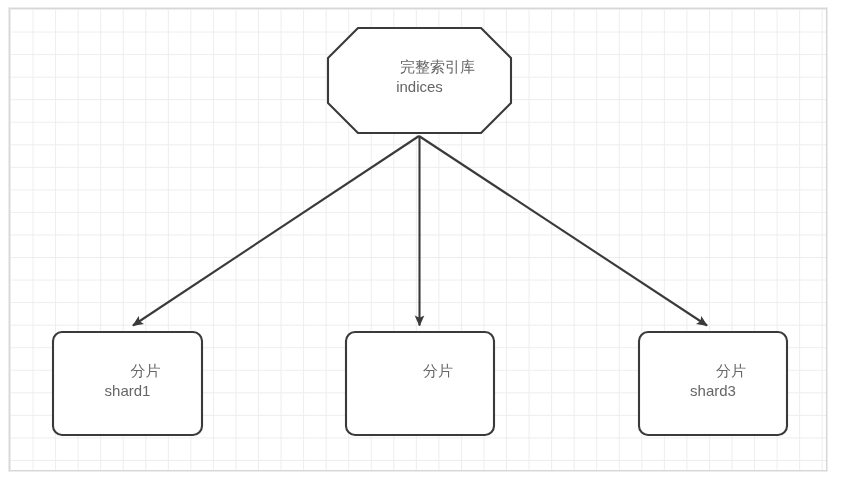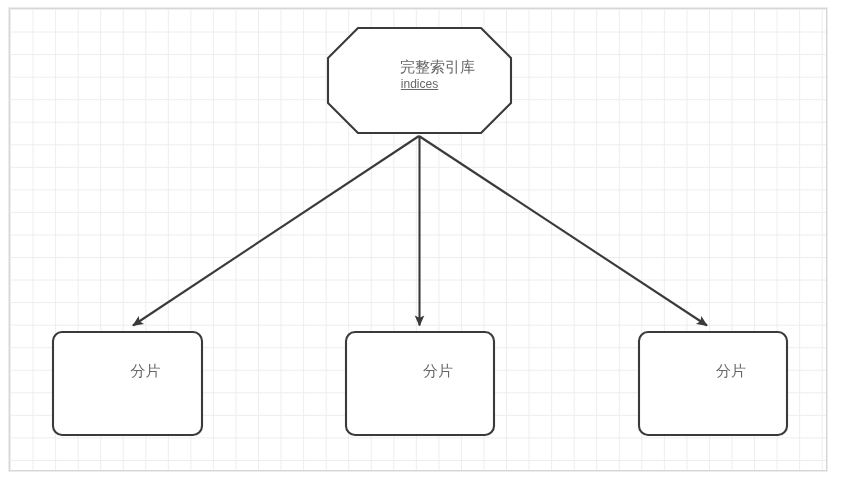--- a/index.html
+++ b/index.html
@@ -57,22 +57,21 @@
     white-space: nowrap;
     user-select: none;
   }
   .node-label .line-cn {
     display: block;
     font-size: 15px;
     padding-left: 36px;
   }
   .node-label .line-en {
     display: block;
-    font-size: 12px;
-    text-decoration: underline;
+    font-size: 15px;
   }
 
   #label-indices { left: 327px; top: 57px; width: 185px; }
   #label-shard1  { left: 52px;  top: 361px; width: 151px; }
   #label-shard2  { left: 345px; top: 361px; width: 150px; }
   #label-shard3  { left: 638px; top: 361px; width: 150px; }
 </style>
 </head>
 <body>
 
@@ -101,21 +100,23 @@
   <rect x="639" y="332" width="148" height="103" rx="9" ry="9" fill="#ffffff" stroke="#3a3a3a" stroke-width="2.1"></rect>
 </svg>
 
 <div class="node-label" id="label-indices">
   <span class="line-cn">完整索引库</span>
   <span class="line-en">indices</span>
 </div>
 
 <div class="node-label" id="label-shard1">
   <span class="line-cn">分片</span>
+  <span class="line-en">shard1</span>
 </div>
 
 <div class="node-label" id="label-shard2">
   <span class="line-cn">分片</span>
 </div>
 
 <div class="node-label" id="label-shard3">
   <span class="line-cn">分片</span>
+  <span class="line-en">shard3</span>
 </div>
 
 </body></html>

